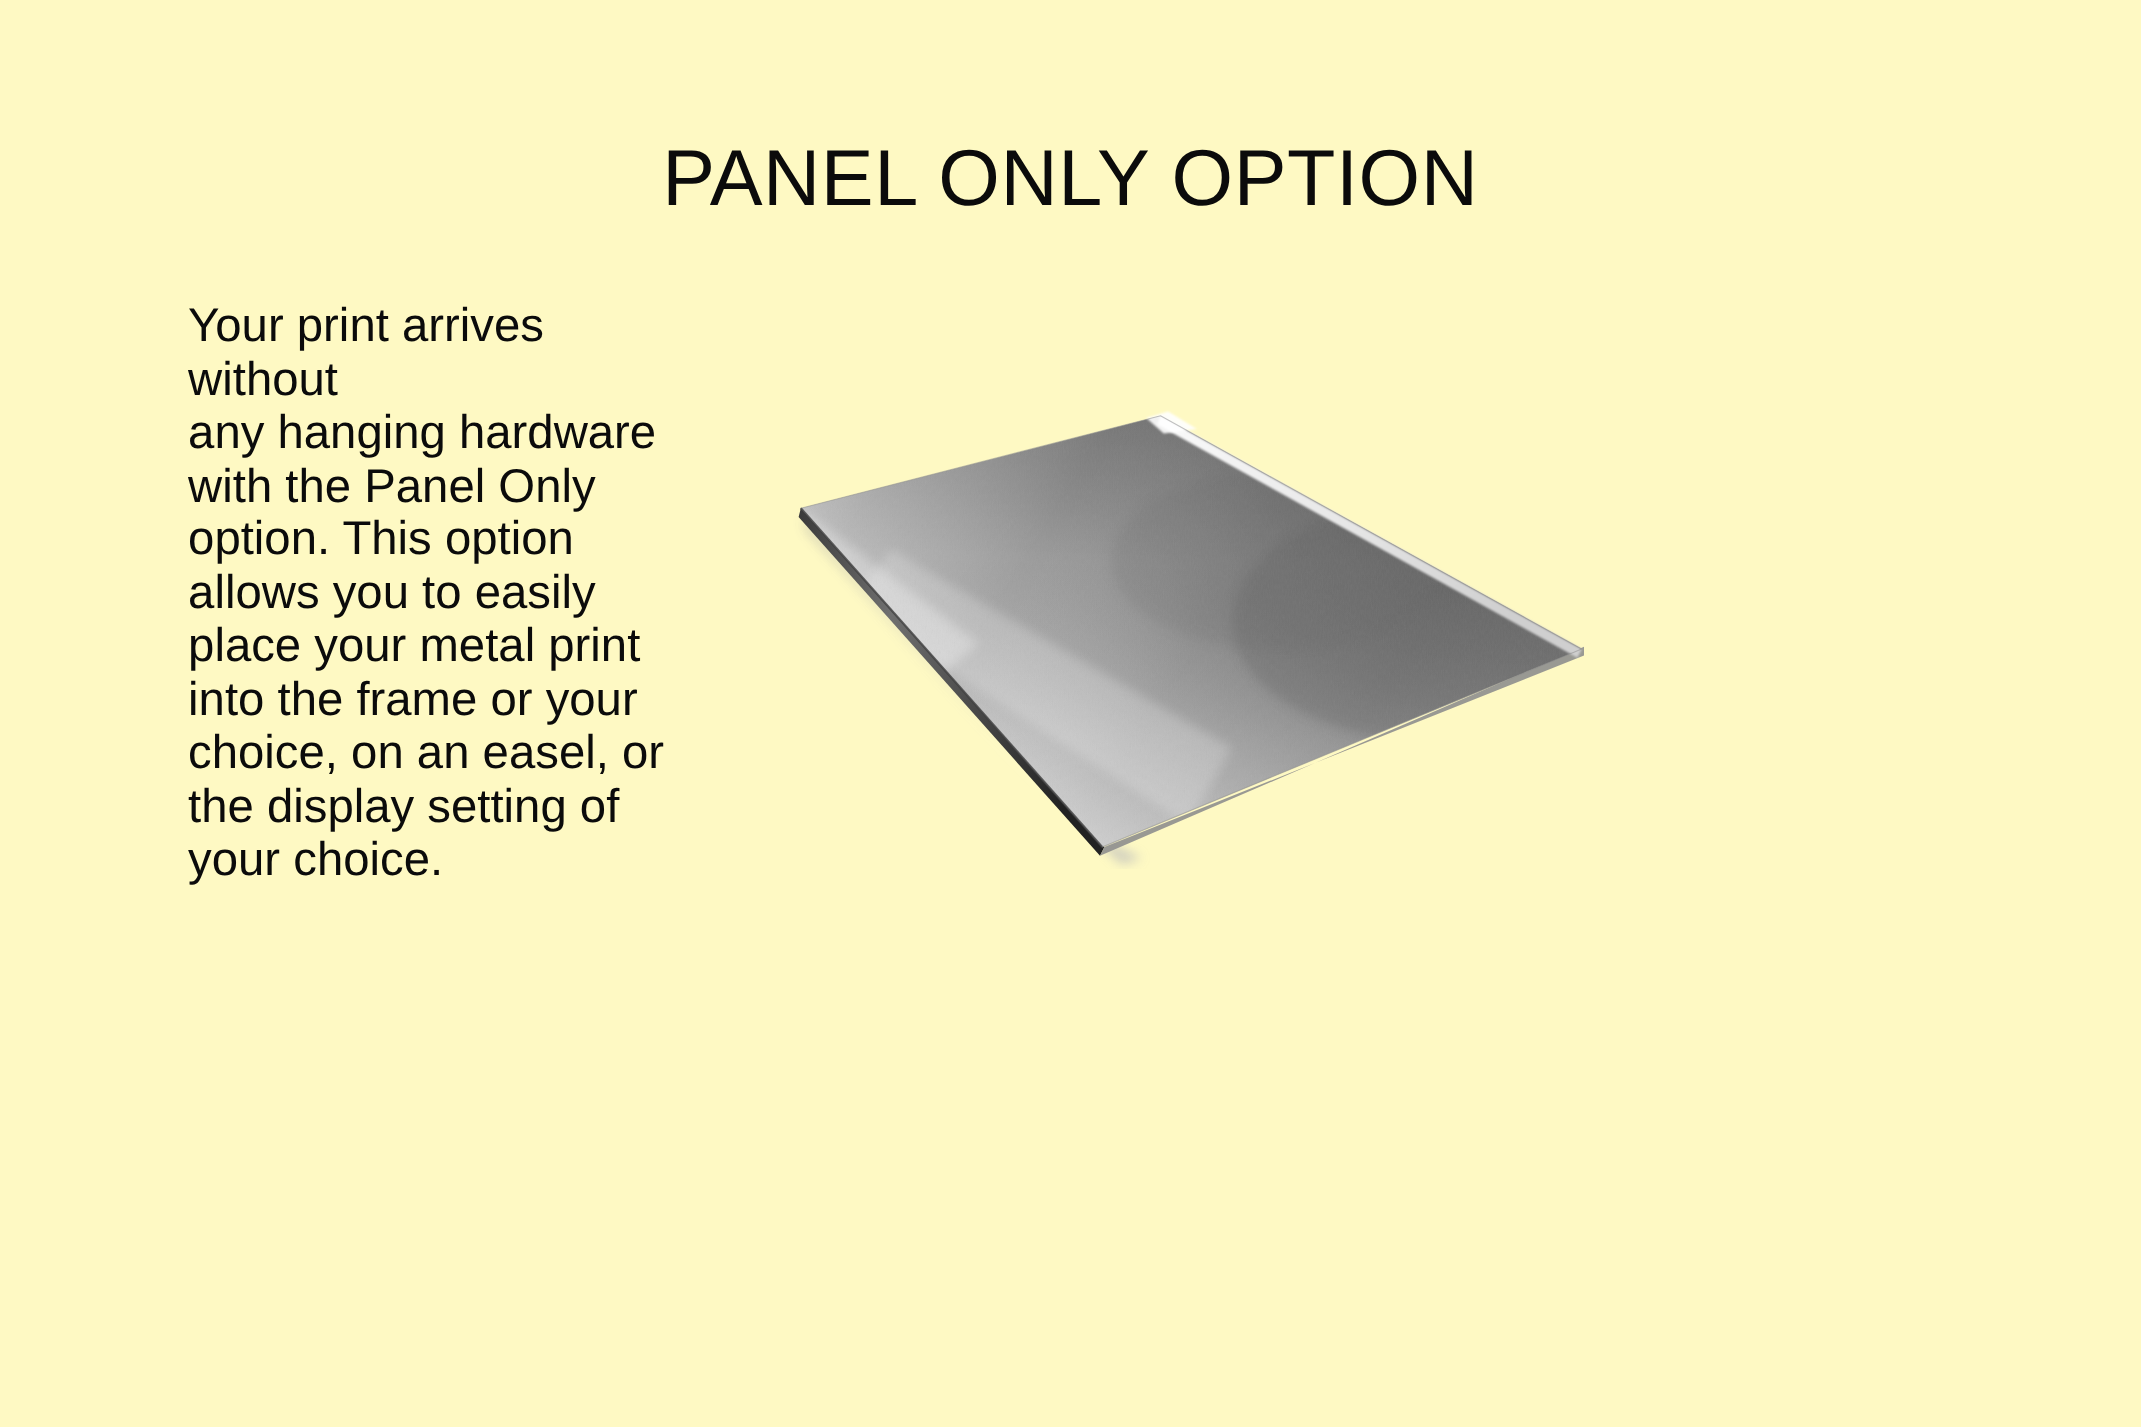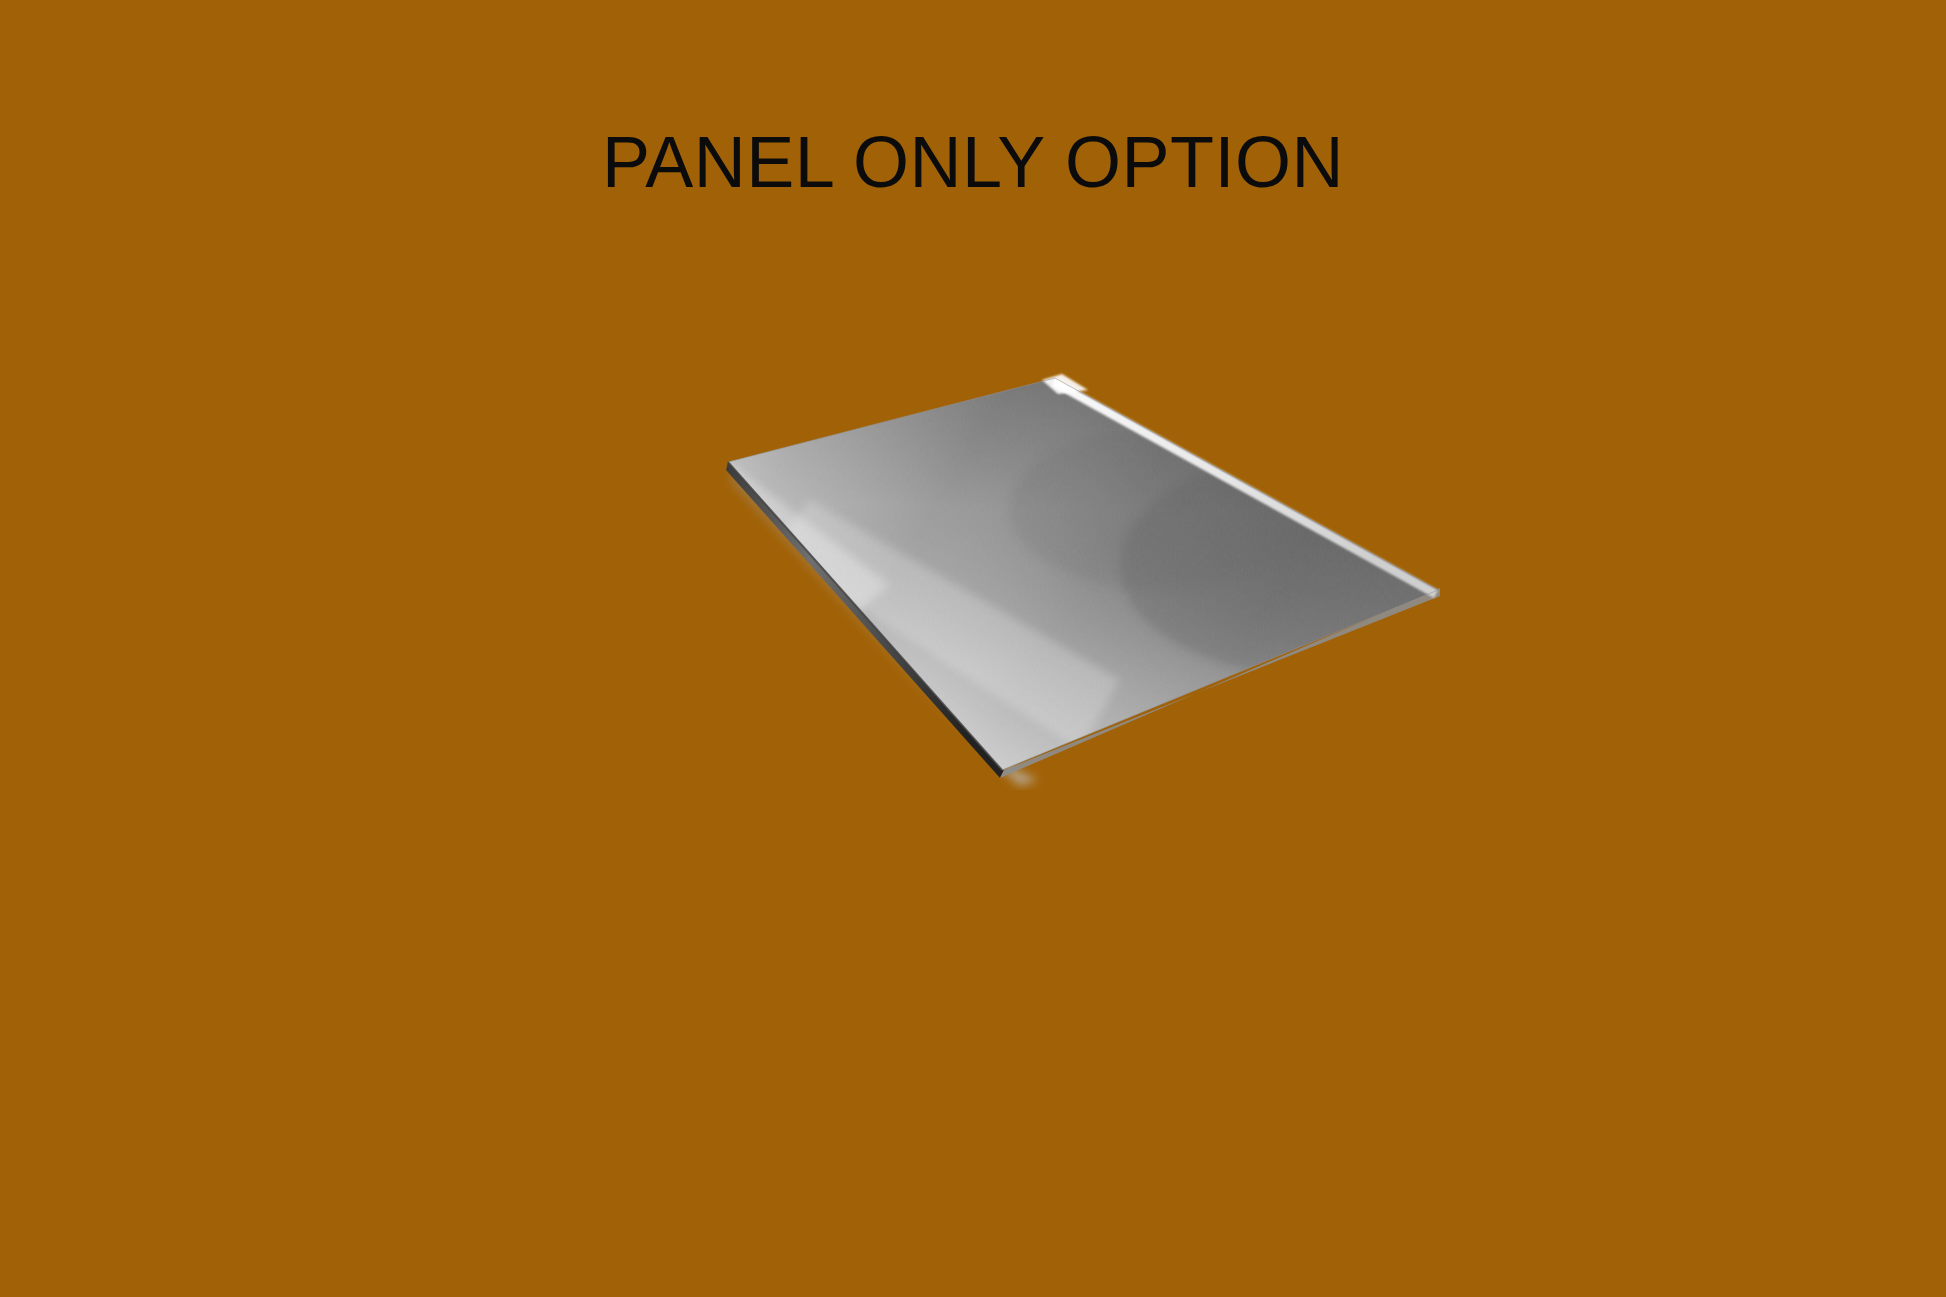--- a/index.html
+++ b/index.html
@@ -13,21 +13,21 @@
     position: relative;
     overflow: hidden;
     font-family: "Liberation Sans", sans-serif;
     color: #000000;
     -webkit-font-smoothing: antialiased;
   }
 
   .slide {
     position: absolute;
     inset: 0;
-    background: #a16207;
+    background: #fef9c3;
   }
 
   
   .slide-title {
     position: absolute;
     left: 0;
     right: 0;
     top: 78px;
     text-align: center;
     font-size: 72px;
@@ -67,20 +67,30 @@
     height: 100%;
   }
 </style>
 </head>
 <body>
 
 <div class="slide">
 
   <h1 class="slide-title">PANEL ONLY OPTION</h1>
 
+  <div class="body-text"><span>Your print arrives without
+any hanging hardware
+with the Panel Only
+option. This option
+allows you to easily
+place your metal print
+into the frame or your
+choice, on an easel, or
+the display setting of
+your choice.</span></div>
 
   <div class="panel-figure">
     <svg viewBox="0 0 800 460" xmlns="http://www.w3.org/2000/svg" aria-hidden="true">
       <defs>
 
         <linearGradient id="faceGrad" x1="0.02" y1="0.95" x2="0.98" y2="0.05">
           <stop offset="0%" stop-color="#efefef"></stop>
           <stop offset="10%" stop-color="#dcdcdc"></stop>
           <stop offset="24%" stop-color="#bfbfbf"></stop>
           <stop offset="40%" stop-color="#a6a6a6"></stop>

